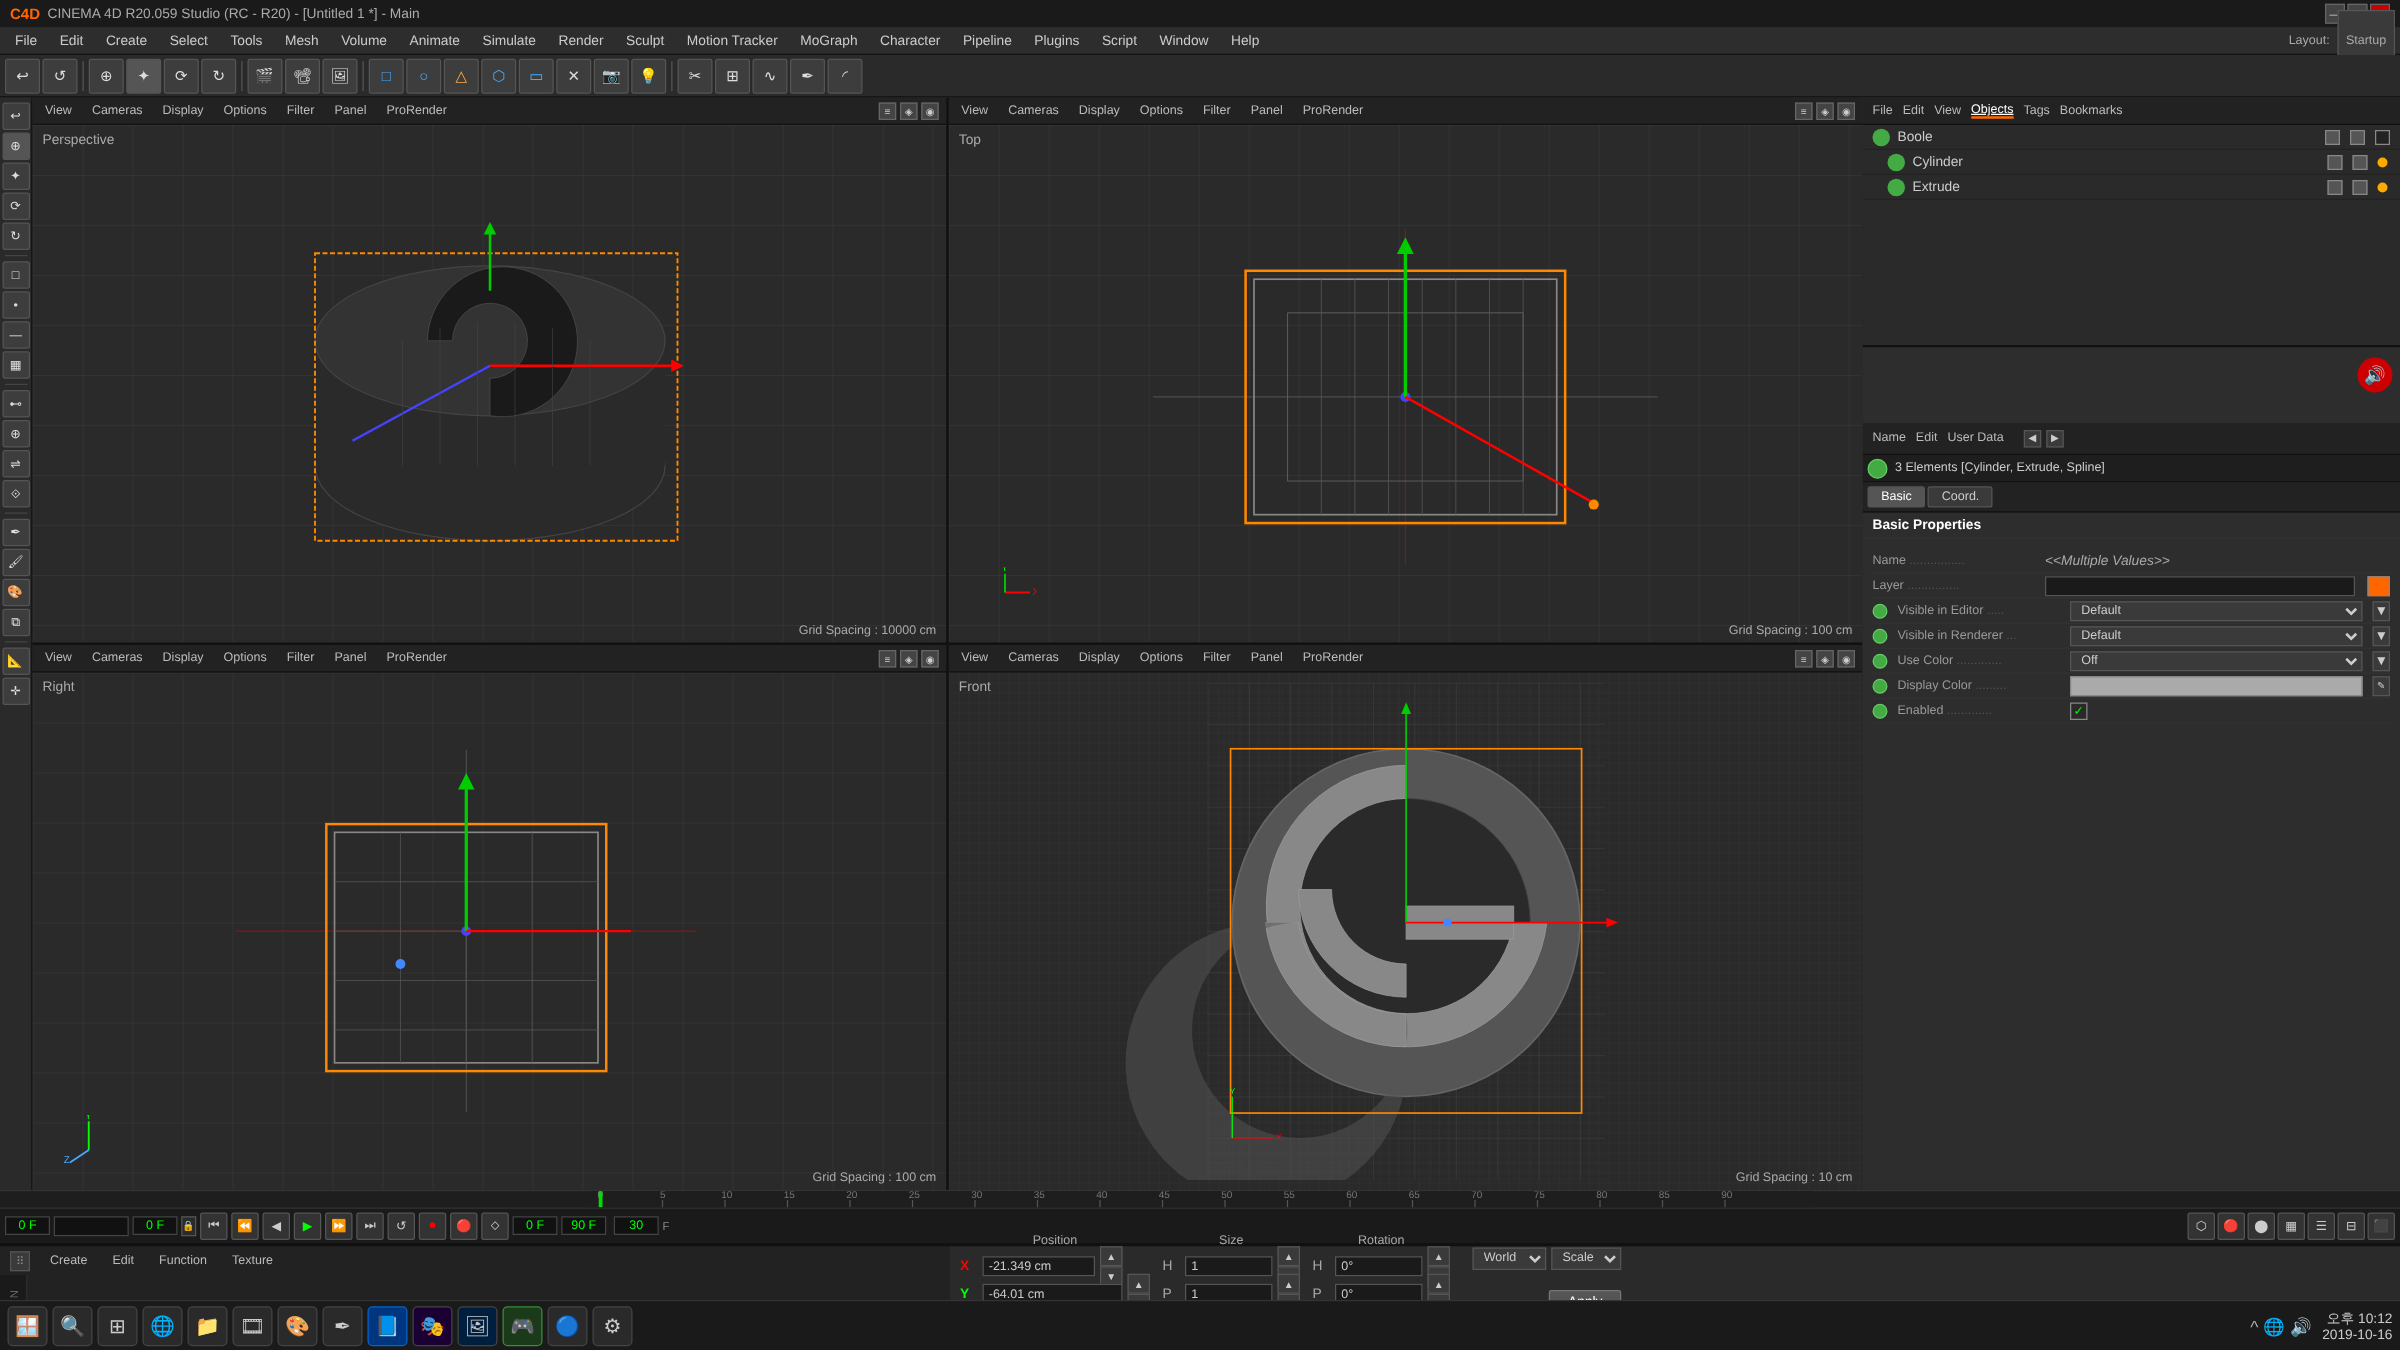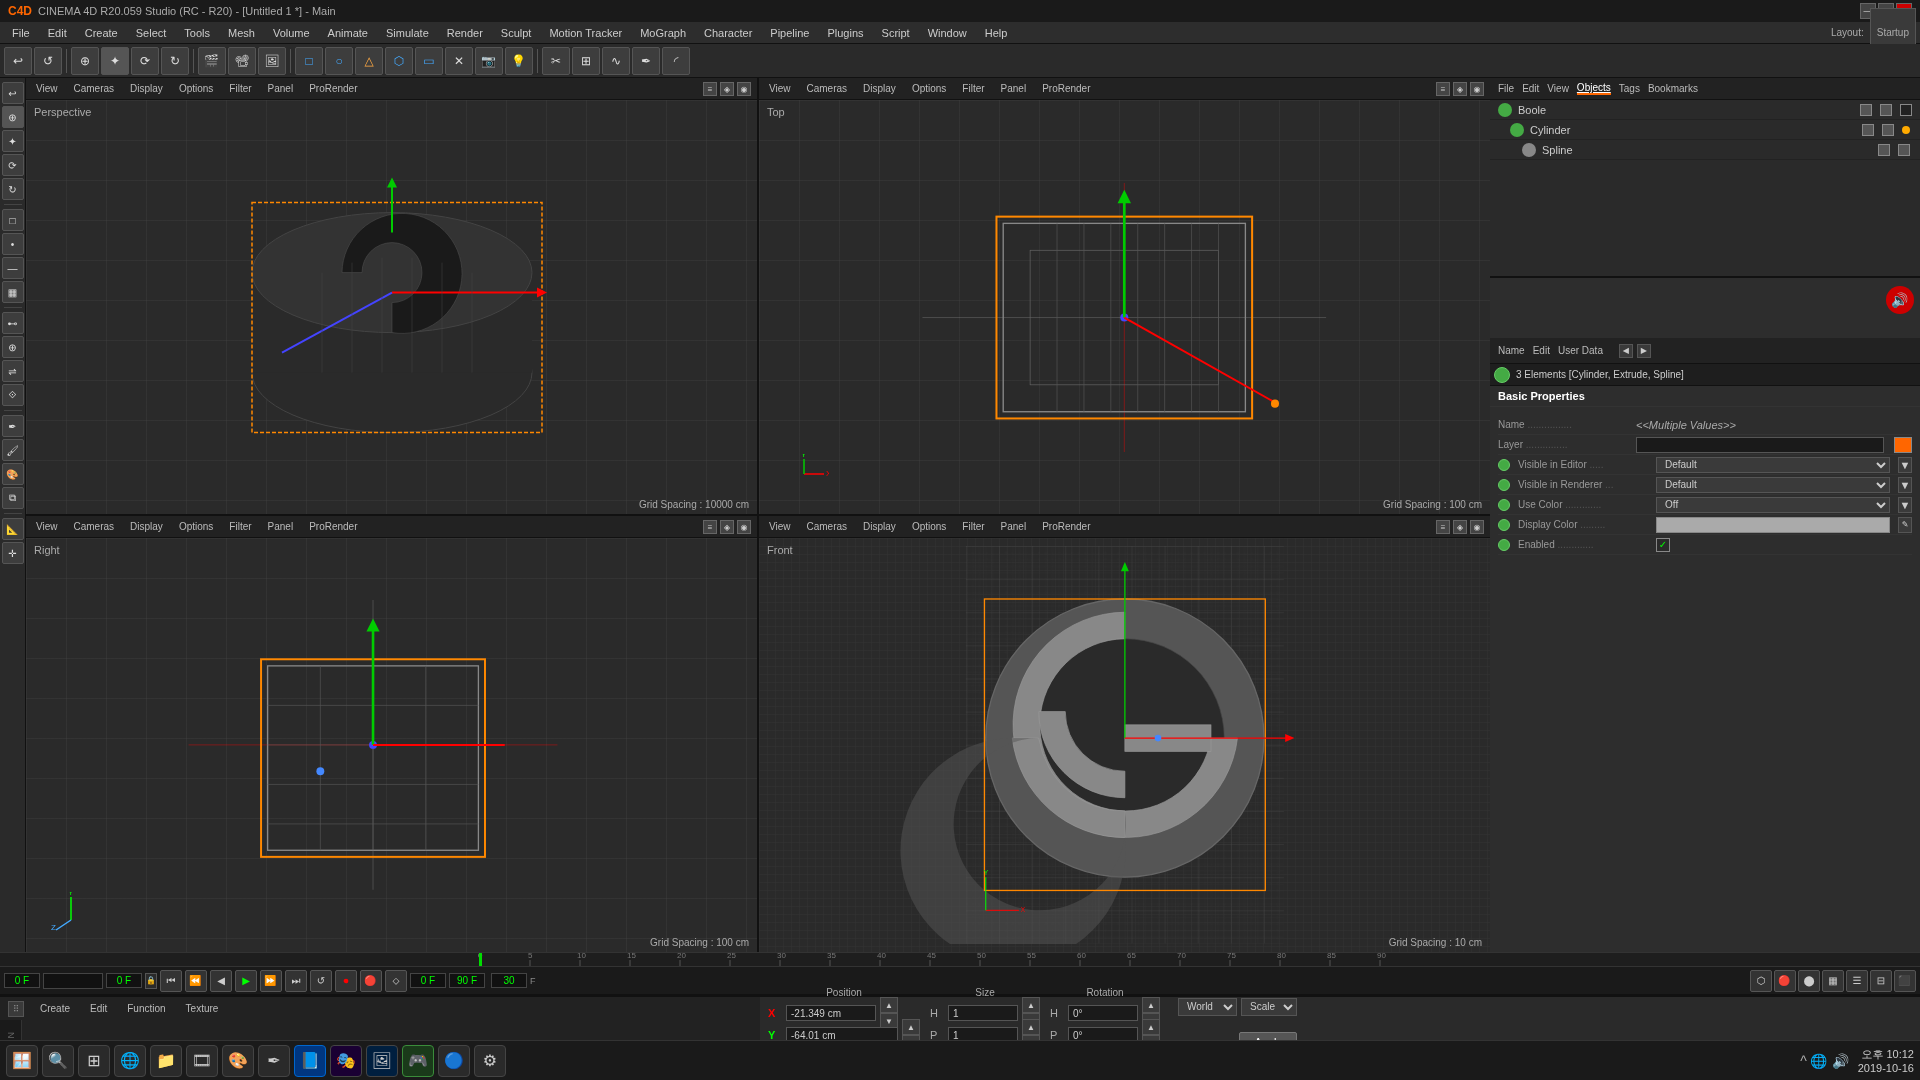--- a/index.html
+++ b/index.html
@@ -787,27 +787,28 @@
           </div>
 
           <div class="obj-item" style="padding-left:20px;">
             <div class="obj-icon" style="background:#44aa44;"></div>
             <span class="obj-name">Cylinder</span>
             <div style="width:12px;height:12px;border:1px solid #888;background:#555;margin-right:2px;"></div>
             <div style="width:12px;height:12px;border:1px solid #888;background:#555;margin-right:2px;"></div>
             <div style="width:8px;height:8px;border-radius:50%;background:#ffaa00;margin-right:2px;"></div>
           </div>
 
-
-          <div class="obj-item" style="padding-left:32px;">
-            <div class="obj-icon" style="background:#888888;"></div>
-            <span class="obj-name">Spline</span>
+          <div class="obj-item" style="padding-left:20px;">
+            <div class="obj-icon" style="background:#44aa44;"></div>
+            <span class="obj-name">Extrude</span>
             <div style="width:12px;height:12px;border:1px solid #888;background:#555;margin-right:2px;"></div>
             <div style="width:12px;height:12px;border:1px solid #888;background:#555;margin-right:2px;"></div>
-          </div>
+            <div style="width:8px;height:8px;border-radius:50%;background:#ffaa00;margin-right:2px;"></div>
+          </div>
+
         </div>
       </div>
 
       <div style="position:relative;height:60px;background:#2d2d2d;">
         <div class="notif-badge">
           <span>🔊</span>
         </div>
       </div>
 
       <div style="flex:1;background:#2d2d2d;display:flex;flex-direction:column;overflow:hidden;">
@@ -819,20 +820,24 @@
             <div style="width:14px;height:14px;background:#3a3a3a;border:1px solid #555;display:flex;align-items:center;justify-content:center;font-size:8px;cursor:pointer;color:#ccc;">◀</div>
             <div style="width:14px;height:14px;background:#3a3a3a;border:1px solid #555;display:flex;align-items:center;justify-content:center;font-size:8px;cursor:pointer;color:#ccc;">▶</div>
           </div>
         </div>
 
         <div style="height:22px;background:#1e1e1e;display:flex;align-items:center;padding:0 4px;gap:2px;border-bottom:1px solid #111;">
           <div style="width:16px;height:16px;background:#44aa44;border-radius:50%;border:1px solid #66cc66;"></div>
           <span style="font-size:10px;color:#ccc;margin-left:4px;">3 Elements [Cylinder, Extrude, Spline]</span>
         </div>
 
+        <div style="display:flex;gap:2px;padding:3px 4px;background:#222;border-bottom:1px solid #111;">
+          <div class="prop-tab active">Basic</div>
+          <div class="prop-tab">Coord.</div>
+        </div>
 
         <div style="padding:4px 8px;font-size:11px;color:#fff;font-weight:bold;border-bottom:1px solid #333;">Basic Properties</div>
 
         <div id="props-content" style="overflow-y:auto;flex:1;">
 
           <div class="prop-row">
             <span class="prop-label">Name <span style="color:#555;">................</span></span>
             <span class="prop-value" style="color:#aaa;font-style:italic;">&lt;&lt;Multiple Values&gt;&gt;</span>
           </div>
 

